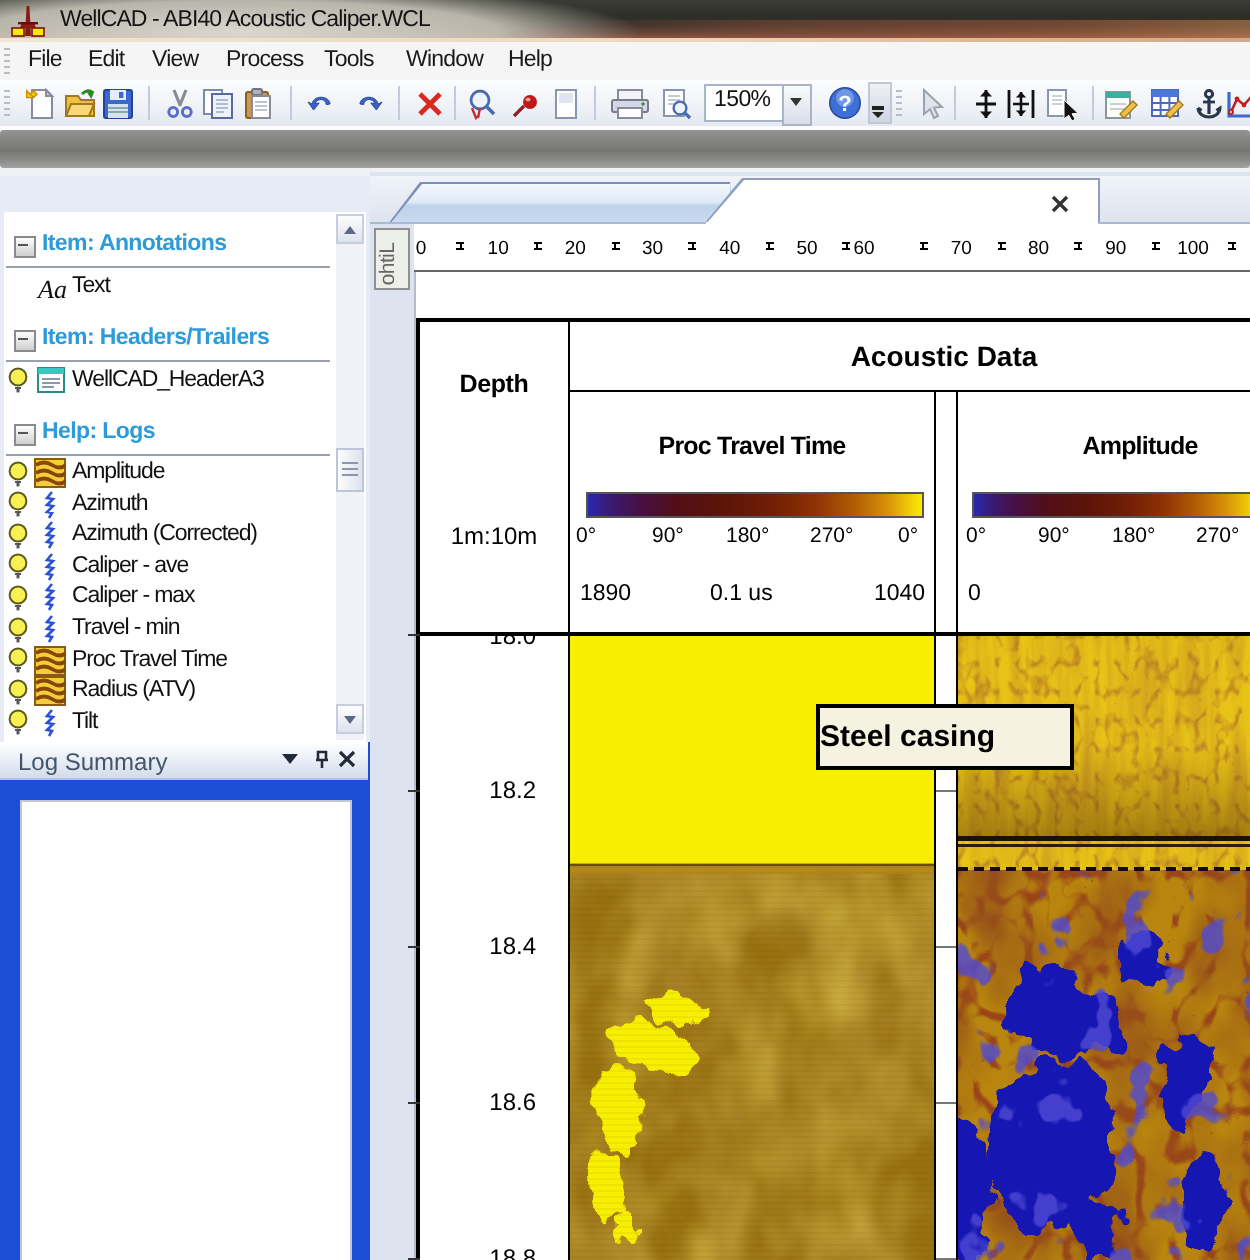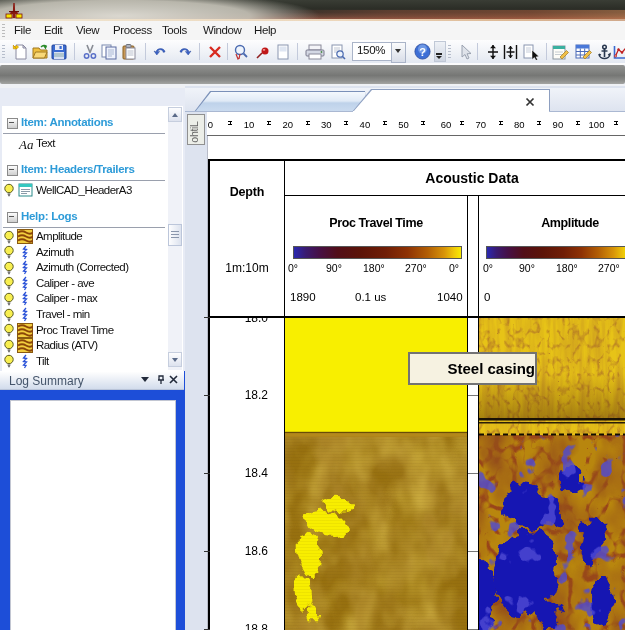--- a/index.html
+++ b/index.html
@@ -24,20 +24,21 @@
   <div class="ab" style="left:0;top:10px;width:625px;height:9px;background:linear-gradient(90deg,rgba(150,80,55,0) 45%,rgba(155,85,58,0.40) 62%,rgba(185,100,62,0.45) 85%,rgba(215,140,85,0.5) 100%)"></div>
   <div class="ab" style="left:0;top:0;width:400px;height:21px;background:radial-gradient(ellipse 250px 30px at 120px 16px,rgba(222,220,212,0.97) 0%,rgba(202,199,188,0.88) 52%,rgba(202,199,188,0) 80%)"></div>
   <div class="ab" style="left:0;top:19px;width:625px;height:2px;background:linear-gradient(90deg,#f0e6d2,#ecd6ba 55%,#dcb894 80%,#d0a88a)"></div>
   <svg class="ab" style="left:5px;top:2px" width="18" height="17" viewBox="0 0 18 17">
     <rect x="1" y="12" width="6" height="4" fill="#f6e800" stroke="#7a1010" stroke-width="0.8"></rect>
     <rect x="11" y="12" width="6" height="4" fill="#f6e800" stroke="#7a1010" stroke-width="0.8"></rect>
     <path d="M7.5 16 L8.3 1 L9.7 1 L10.5 16 Z" fill="#8a1a12"></path>
     <path d="M6 9 L12 9 L13 12 L5 12 Z" fill="#8a1a12"></path>
     <rect x="4" y="9" width="10" height="1.2" fill="#6a0f0a"></rect>
   </svg>
+  <div class="ab" style="left:30px;top:4px;font-size:11.5px;letter-spacing:-0.45px;color:#141414;white-space:nowrap">WellCAD - ABI40 Acoustic Caliper.WCL</div>
 </div>
 
 <div class="ab" style="left:0;top:21px;width:625px;height:19px;background:#f5f5f5;border-bottom:1px solid #e2e2e2">
   <div class="ab" style="left:2px;top:3px;width:3px;height:13px;background:repeating-linear-gradient(#bbb 0,#bbb 1px,transparent 1px,transparent 3px)"></div>
   <div class="mi" style="left:14px">File</div>
   <div class="mi" style="left:44px">Edit</div>
   <div class="mi" style="left:76px">View</div>
   <div class="mi" style="left:113px">Process</div>
   <div class="mi" style="left:162px">Tools</div>
   <div class="mi" style="left:203px">Window</div>
@@ -365,21 +366,21 @@
     <div class="ab" style="left:137.10000000000002px;top:9px;width:4px;height:1px;background:#000"></div>
     <div class="ab" style="left:137.10000000000002px;top:12px;width:4px;height:1px;background:#000"></div>
     <div class="ab" style="left:145.9px;top:7px;width:24px;text-align:center;font-size:9.5px;color:#000">40</div>
     <div class="ab" style="left:177.20000000000002px;top:9px;width:1px;height:4px;background:#000"></div>
     <div class="ab" style="left:175.70000000000002px;top:9px;width:4px;height:1px;background:#000"></div>
     <div class="ab" style="left:175.70000000000002px;top:12px;width:4px;height:1px;background:#000"></div>
     <div class="ab" style="left:184.5px;top:7px;width:24px;text-align:center;font-size:9.5px;color:#000">50</div>
     <div class="ab" style="left:215.8px;top:9px;width:1px;height:4px;background:#000"></div>
     <div class="ab" style="left:214.3px;top:9px;width:4px;height:1px;background:#000"></div>
     <div class="ab" style="left:214.3px;top:12px;width:4px;height:1px;background:#000"></div>
-    <div class="ab" style="left:227px;top:7px;width:24px;text-align:center;font-size:9.5px;color:#000">60</div>
+    <div class="ab" style="left:213px;top:7px;width:24px;text-align:center;font-size:9.5px;color:#000">60</div>
     <div class="ab" style="left:254.40000000000003px;top:9px;width:1px;height:4px;background:#000"></div>
     <div class="ab" style="left:252.90000000000003px;top:9px;width:4px;height:1px;background:#000"></div>
     <div class="ab" style="left:252.90000000000003px;top:12px;width:4px;height:1px;background:#000"></div>
     <div class="ab" style="left:261.7px;top:7px;width:24px;text-align:center;font-size:9.5px;color:#000">70</div>
     <div class="ab" style="left:293px;top:9px;width:1px;height:4px;background:#000"></div>
     <div class="ab" style="left:291.5px;top:9px;width:4px;height:1px;background:#000"></div>
     <div class="ab" style="left:291.5px;top:12px;width:4px;height:1px;background:#000"></div>
     <div class="ab" style="left:300.3px;top:7px;width:24px;text-align:center;font-size:9.5px;color:#000">80</div>
     <div class="ab" style="left:331.6px;top:9px;width:1px;height:4px;background:#000"></div>
     <div class="ab" style="left:330.1px;top:9px;width:4px;height:1px;background:#000"></div>
@@ -533,15 +534,15 @@
   <path d="M110 200 q10 -2 14 8 q4 12 0 26 q-4 12 -12 14 q-8 -4 -10 -18 q-2 -16 8 -30z"></path>
   <path d="M120 260 q10 0 14 12 q3 12 -2 24 q-5 10 -13 10 q-7 -8 -7 -22 q0 -16 8 -24z"></path>
   <path d="M60 286 q10 -4 18 2 q7 6 5 14 l-6 10 h-14 q-7 -10 -3 -26z"></path>
  </g>
  <rect x="0" y="117" width="146" height="195" filter="url(#an3)" opacity="0.8"></rect>
  <path d="M0 116.5 h146" stroke="#120c02" stroke-width="2" stroke-dasharray="5 3"></path>
 </svg>
 
 <div class="ab" style="left:285px;top:433px;width:182px;height:197px;background:repeating-linear-gradient(rgba(80,52,8,0.06) 0 1px,rgba(0,0,0,0) 1px 3px)"></div>
 
-<div class="ab" style="left:408px;top:352px;width:129px;height:33px;background:#f6f2e1;border:2px solid #737373;box-sizing:border-box;text-align:right;line-height:29px;font-size:15px;font-weight:bold;color:#000">Steel casing</div>
+<div class="ab" style="left:408px;top:352px;width:129px;height:33px;background:#f6f2e1;border:2px solid #000000;box-sizing:border-box;text-align:left;line-height:29px;font-size:15px;font-weight:bold;color:#000">Steel casing</div>
 
 <div id="page"></div>
 
 </body></html>

